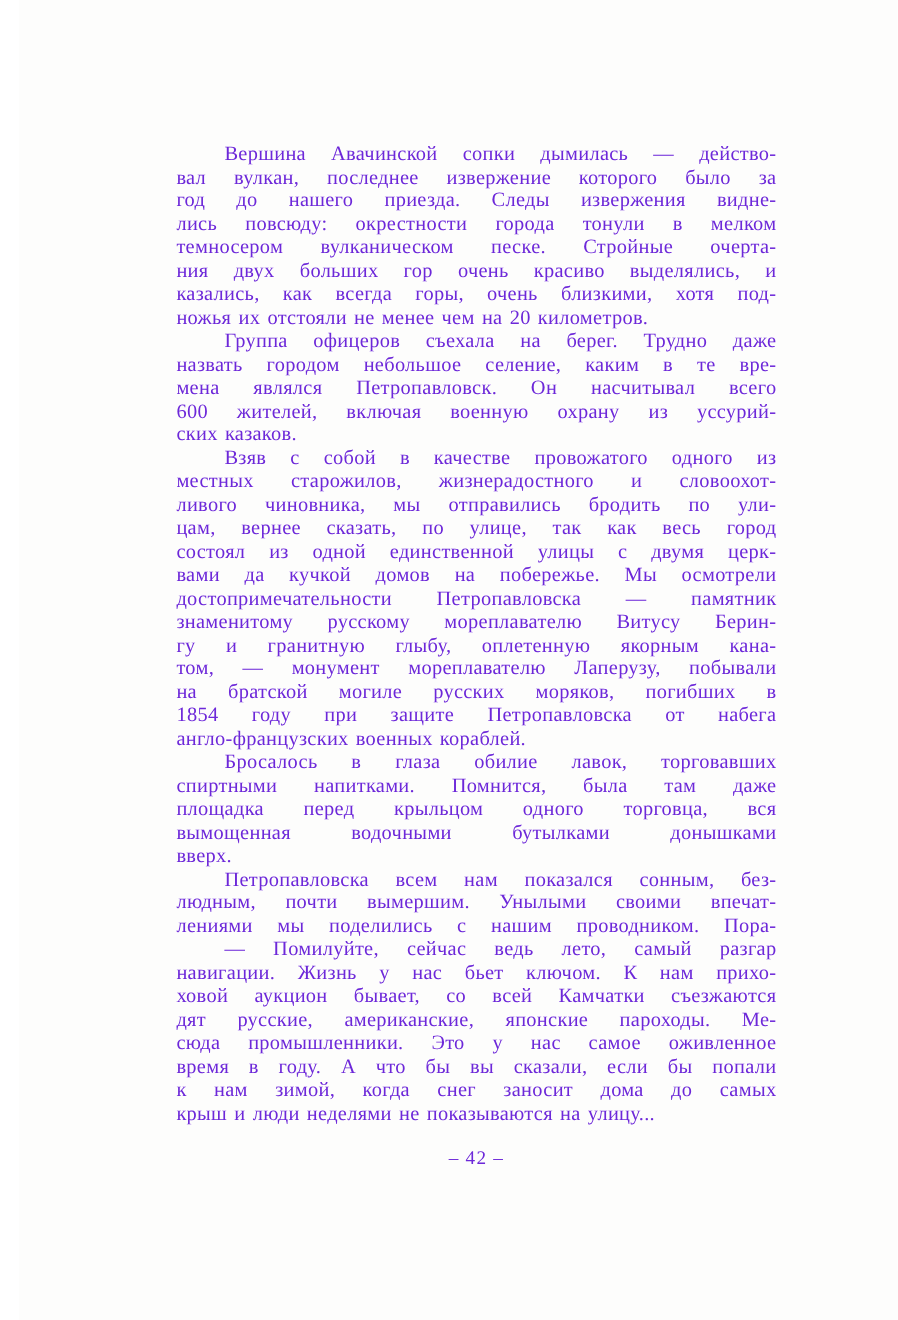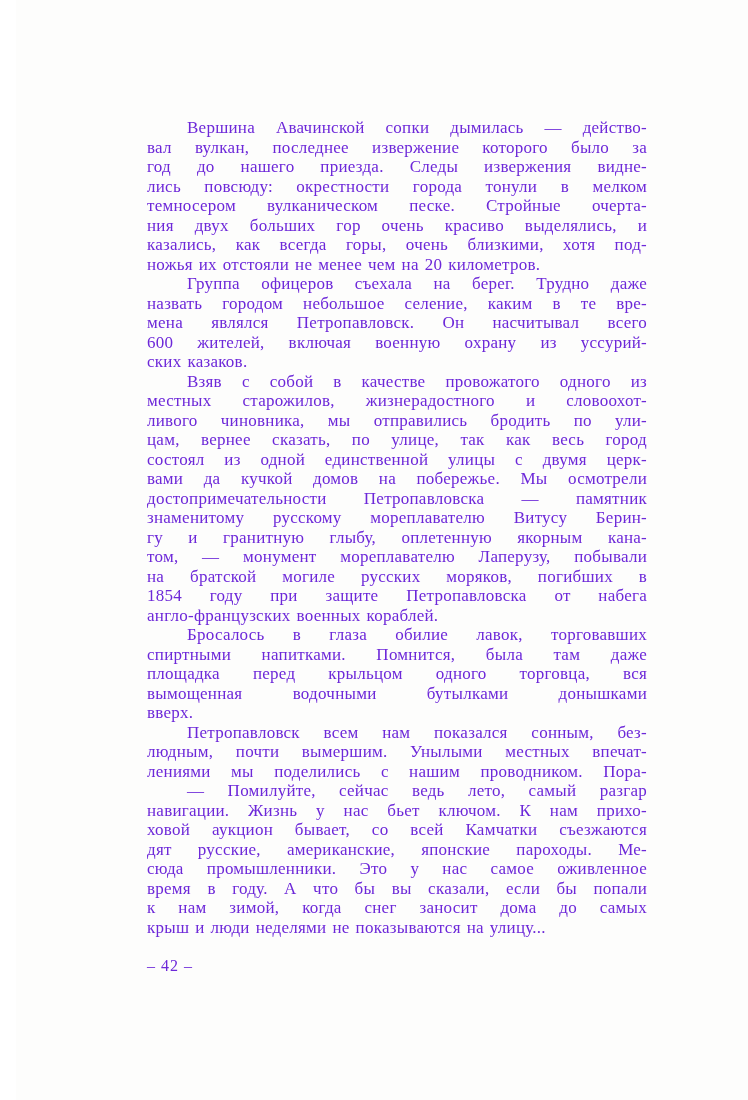--- a/index.html
+++ b/index.html
@@ -40,21 +40,21 @@
     text-indent: 40px;
   }
   .line.last {
     text-align-last: left;
   }
   .footer {
     position: absolute;
     top: 957px;
     left: 131px;
     width: 500px;
-    text-align: left;
+    text-align: center;
     font-size: 16px;
     letter-spacing: 1px;
   }
 </style>
 </head>
 <body>
 
 <div class="page">
   <div class="text-block">
       <p class="para">
@@ -90,22 +90,22 @@
         <span class="line last">англо-французских военных кораблей.</span>
       </p>
       <p class="para">
         <span class="line first">Бросалось в глаза обилие лавок, торговавших</span>
         <span class="line">спиртными напитками. Помнится, была там даже</span>
         <span class="line">площадка перед крыльцом одного торговца, вся</span>
         <span class="line">вымощенная водочными бутылками донышками</span>
         <span class="line last">вверх.</span>
       </p>
       <p class="para">
-        <span class="line first">Петропавловск всем нам показался сонным, без-</span>
-        <span class="line">людным, почти вымершим. Унылыми местных впечат-</span>
+        <span class="line first">Петропавловска всем нам показался сонным, без-</span>
+        <span class="line">людным, почти вымершим. Унылыми своими впечат-</span>
         <span class="line">лениями мы поделились с нашим проводником. Пора-</span>
       </p>
       <p class="para">
         <span class="line first">— Помилуйте, сейчас ведь лето, самый разгар</span>
         <span class="line">навигации. Жизнь у нас бьет ключом. К нам прихо-</span>
         <span class="line">ховой аукцион бывает, со всей Камчатки съезжаются</span>
         <span class="line">дят русские, американские, японские пароходы. Ме-</span>
         <span class="line">сюда промышленники. Это у нас самое оживленное</span>
         <span class="line">время в году. А что бы вы сказали, если бы попали</span>
         <span class="line">к нам зимой, когда снег заносит дома до самых</span>

